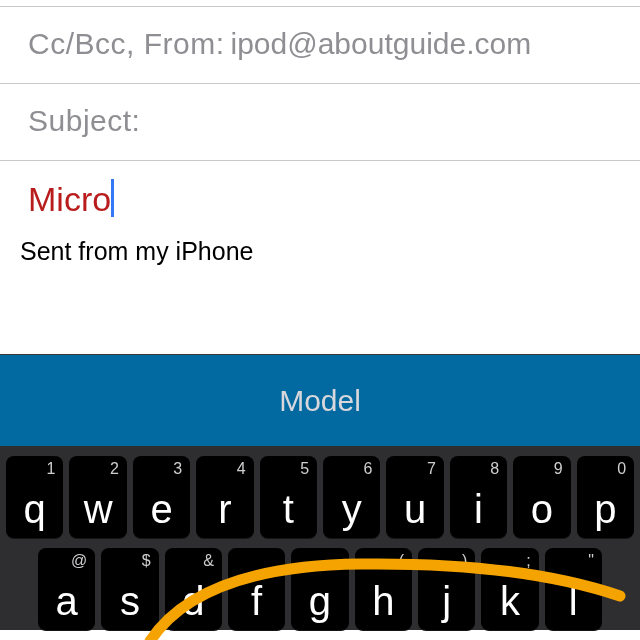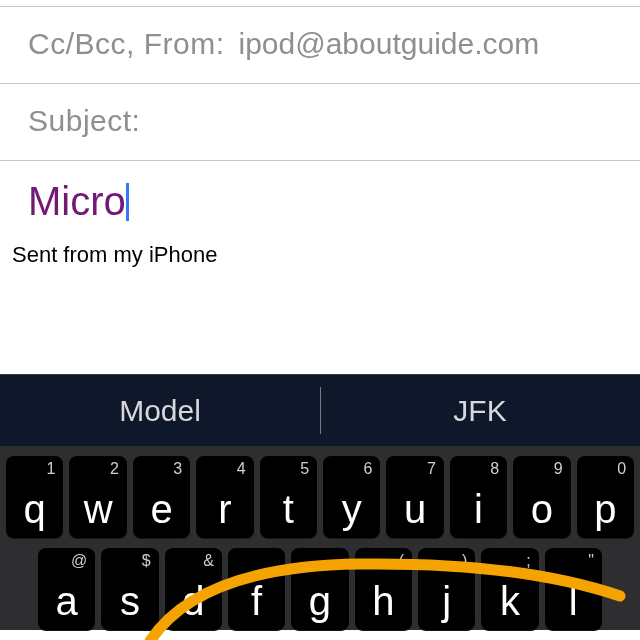--- a/index.html
+++ b/index.html
@@ -1,27 +1,27 @@
 <!DOCTYPE html>
 <html><head>
 <meta charset="utf-8">
 <style>
   * { box-sizing: border-box; margin: 0; padding: 0; }
   html, body { width: 640px; height: 640px; overflow: hidden; font-family: -apple-system, "Helvetica Neue", Helvetica, Arial, sans-serif; background: #fff; }
   .rule { height: 1px; background: #c8c8c8; }
-  .field-row { padding: 20px 28px 22px 28px; display: flex; align-items: baseline; gap: 14px; }
+  .field-row { padding: 20px 28px 22px 28px; display: flex; align-items: baseline; gap: 6px; }
   .field-label { color: #8e8e93; font-size: 30px; letter-spacing: 0.5px; }
   .field-value { color: #8e8e93; font-size: 30px; text-align: right; }
   .body-area { padding: 18px 28px 8px 28px; }
-  .body-text { font-size: 40px; color: #701a75; display: inline; }
+  .body-text { font-size: 34px; color: #b91c1c; display: inline; }
   .caret { display: inline-block; width: 3px; height: 38px; background: #3478f6; vertical-align: -6px; margin-left: 0px; }
-  .signature { padding: 10px 28px 26px 12px; font-size: 22px; color: #000; }
+  .signature { padding: 10px 28px 26px 20px; font-size: 25px; color: #000; }
   
   .kbd-wrap { position: absolute; left: 0; right: 0; bottom: 0; }
-  .suggestion-bar { background: #0f172a; display: flex; height: 72px; border-top: 1px solid #3a3a3c; }
+  .suggestion-bar { background: #0369a1; display: flex; height: 92px; border-top: 1px solid #3a3a3c; }
   .sugg { flex: 1; display: flex; align-items: center; justify-content: center; color: #d8d8dc; font-size: 30px; position: relative; }
   .sugg + .sugg::before { content: ""; position: absolute; left: 0; top: 12px; bottom: 12px; width: 1px; background: #7a7a7e; }
   .kbd { background: #2e2e30; padding: 10px 4px 0 4px; }
   .krow { display: flex; gap: 6px; margin-bottom: 10px; padding: 0 2px; }
   .krow.middle { padding: 0 34px; }
   .key { flex: 1; background: #000; border-radius: 8px; height: 82px; position: relative; color: #fff; box-shadow: 0 1px 0 #151515; }
   .key .main { position: absolute; left: 0; right: 0; bottom: 6px; text-align: center; font-size: 40px; font-weight: 300; }
   .key .hint { position: absolute; top: 4px; right: 8px; font-size: 16px; color: #cfcfd2; font-weight: 300; }
   .swipe { position: absolute; pointer-events: none; }
   .swipe svg { display: block; }
@@ -46,21 +46,20 @@
 
 <div class="body-area">
   <span class="body-text">Micro</span><span class="caret"></span>
 </div>
 
 <div class="signature">Sent from my iPhone</div>
 
 <div class="kbd-wrap">
   <div class="suggestion-bar">
     <div class="sugg">Model</div>
-    <div class="sugg">JFK</div>
   </div>
   <div class="kbd">
     <div class="krow">
       <div class="key">
           <span class="hint">1</span>
           <span class="main">q</span>
         </div>
       <div class="key">
           <span class="hint">2</span>
           <span class="main">w</span>

